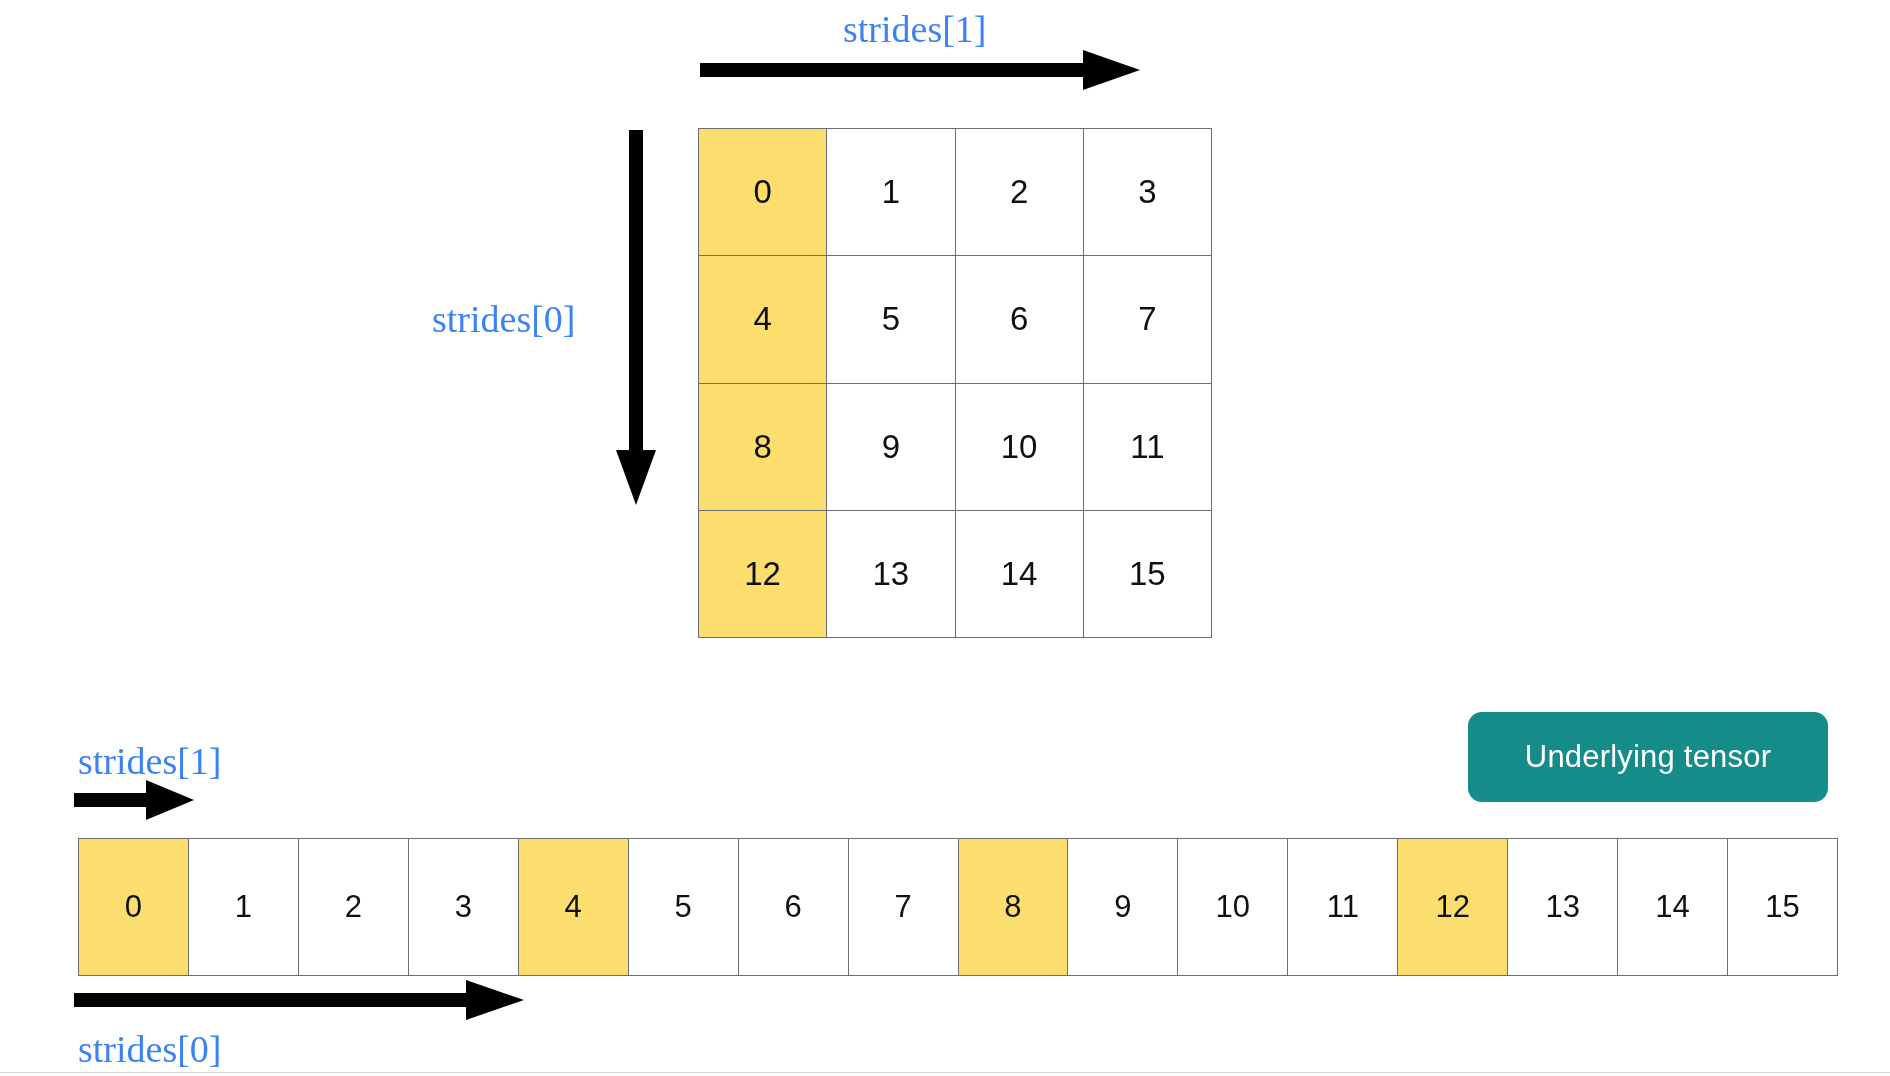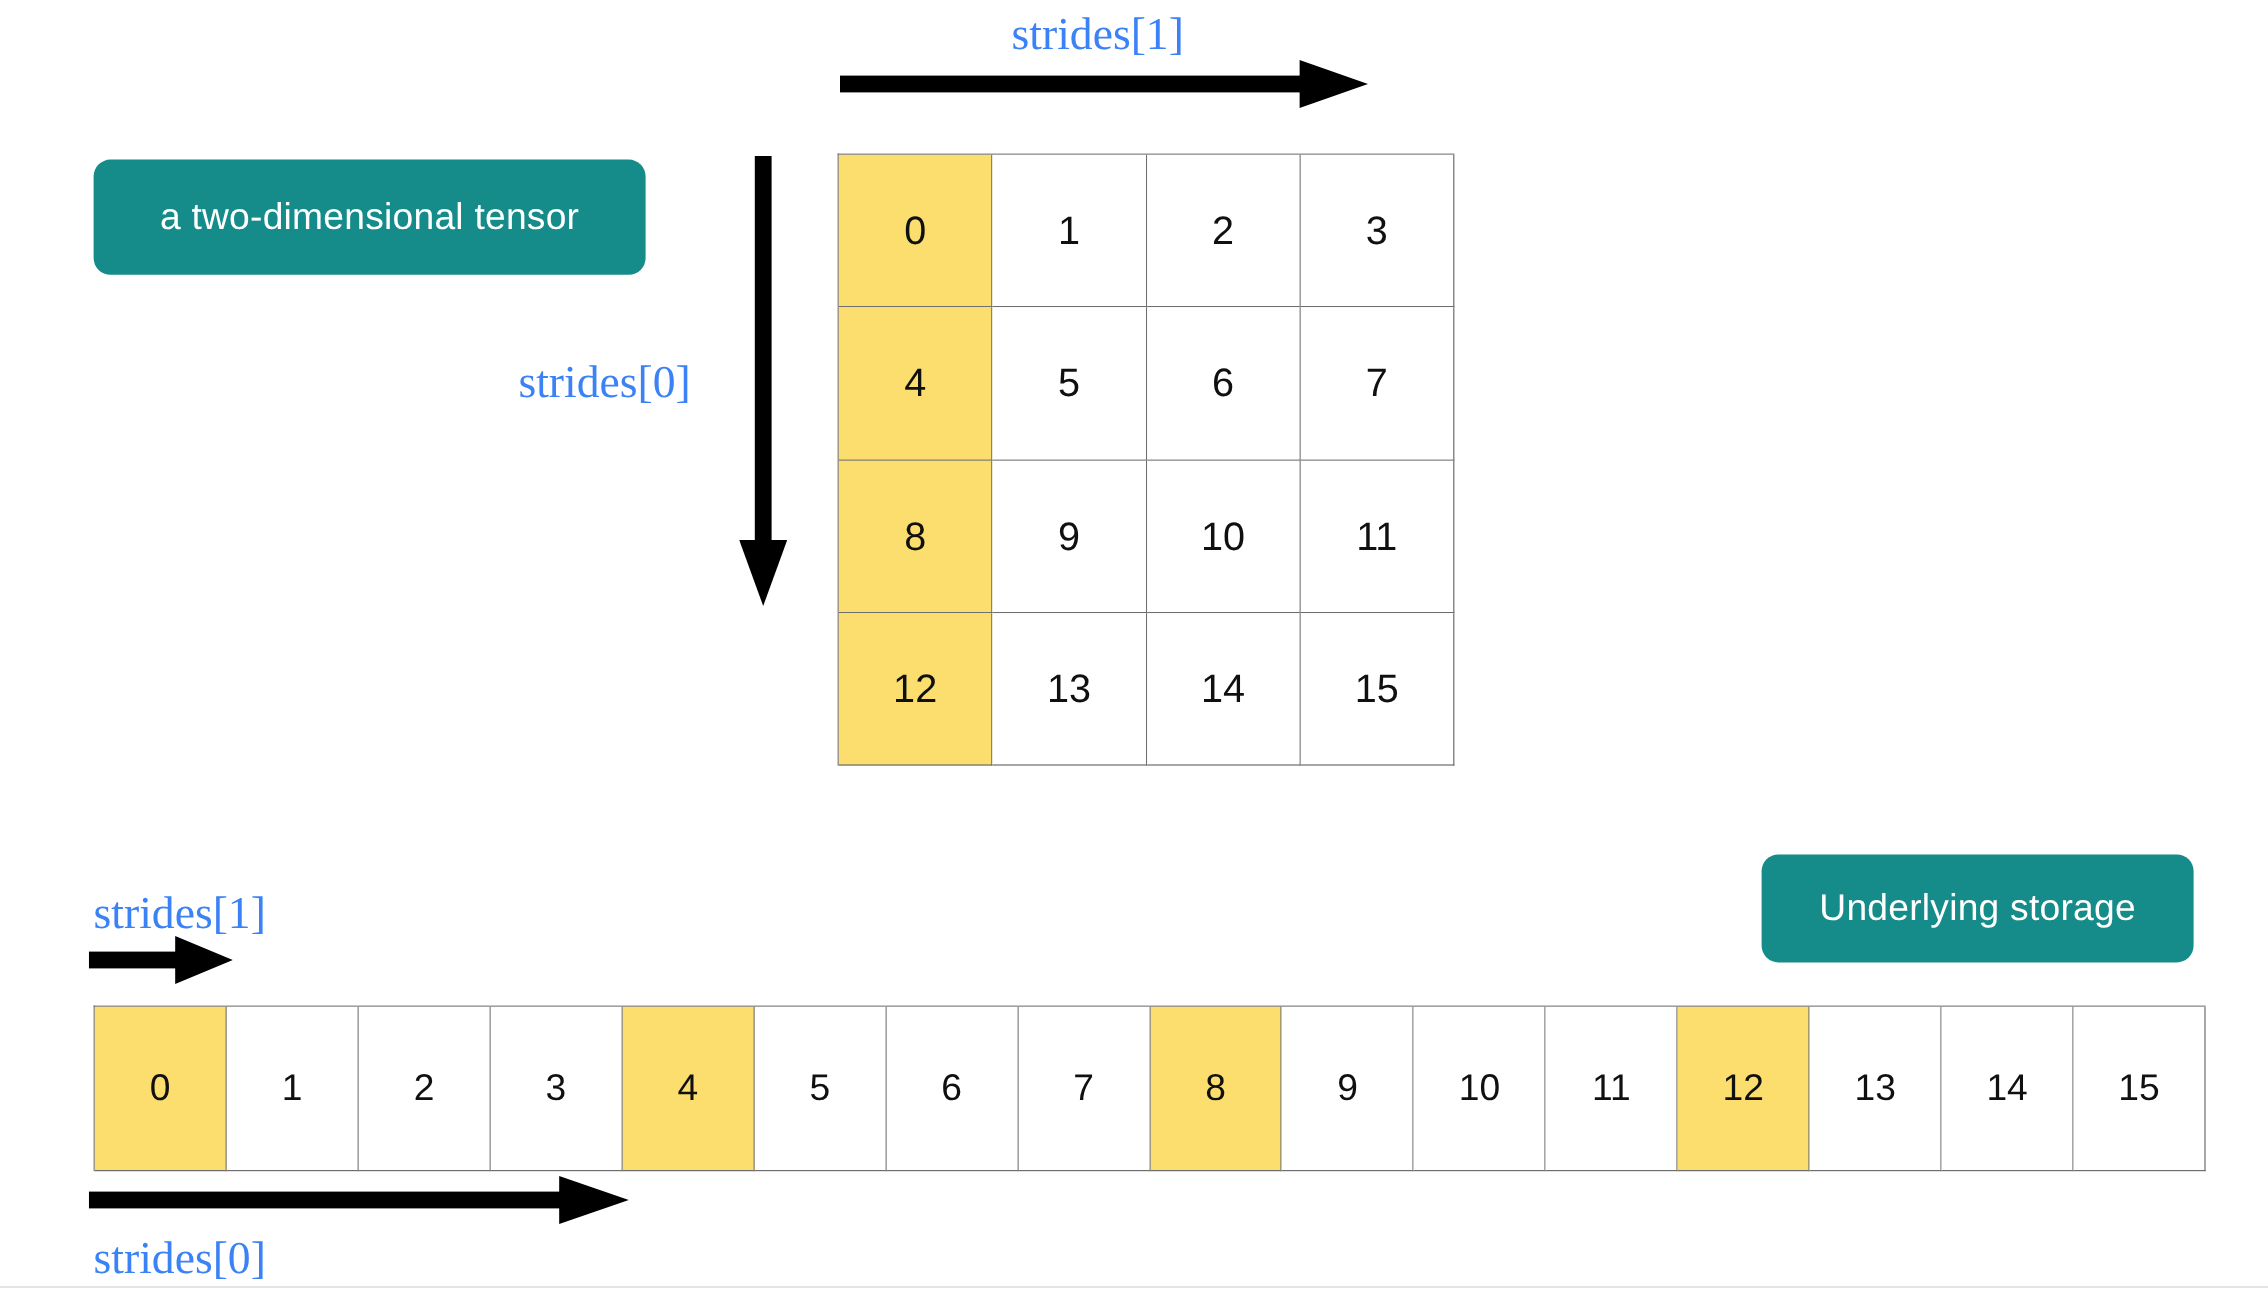--- a/index.html
+++ b/index.html
@@ -141,21 +141,20 @@
 
   <div class="stride-label" id="stride1-top-label">strides[1]</div>
 
   <div class="arrow" id="arrow-top">
     <svg width="440" height="40" viewBox="0 0 440 40" xmlns="http://www.w3.org/2000/svg">
       <rect x="0" y="13" width="390" height="14" fill="#000000"></rect>
       <polygon points="383,0 440,20 383,40" fill="#000000"></polygon>
     </svg>
   </div>
 
-  <div class="pill" id="tensor-pill">a two-dimensional tensor</div>
 
   <div class="stride-label" id="stride0-left-label">strides[0]</div>
 
   <div class="arrow" id="arrow-left">
     <svg width="40" height="375" viewBox="0 0 40 375" xmlns="http://www.w3.org/2000/svg">
       <rect x="13" y="0" width="14" height="328" fill="#000000"></rect>
       <polygon points="0,320 40,320 20,375" fill="#000000"></polygon>
     </svg>
   </div>
 
@@ -183,21 +182,21 @@
 
   <div class="stride-label" id="stride1-bottom-label">strides[1]</div>
 
   <div class="arrow" id="arrow-bot-small">
     <svg width="120" height="40" viewBox="0 0 120 40" xmlns="http://www.w3.org/2000/svg">
       <rect x="0" y="13" width="78" height="14" fill="#000000"></rect>
       <polygon points="72,0 120,20 72,40" fill="#000000"></polygon>
     </svg>
   </div>
 
-  <div class="pill" id="storage-pill">Underlying storage</div>
+  <div class="pill" id="storage-pill">Underlying tensor</div>
 
   <div id="strip-1d">
     <div class="cell hl">0</div>
     <div class="cell">1</div>
     <div class="cell">2</div>
     <div class="cell">3</div>
     <div class="cell hl">4</div>
     <div class="cell">5</div>
     <div class="cell">6</div>
     <div class="cell">7</div>

